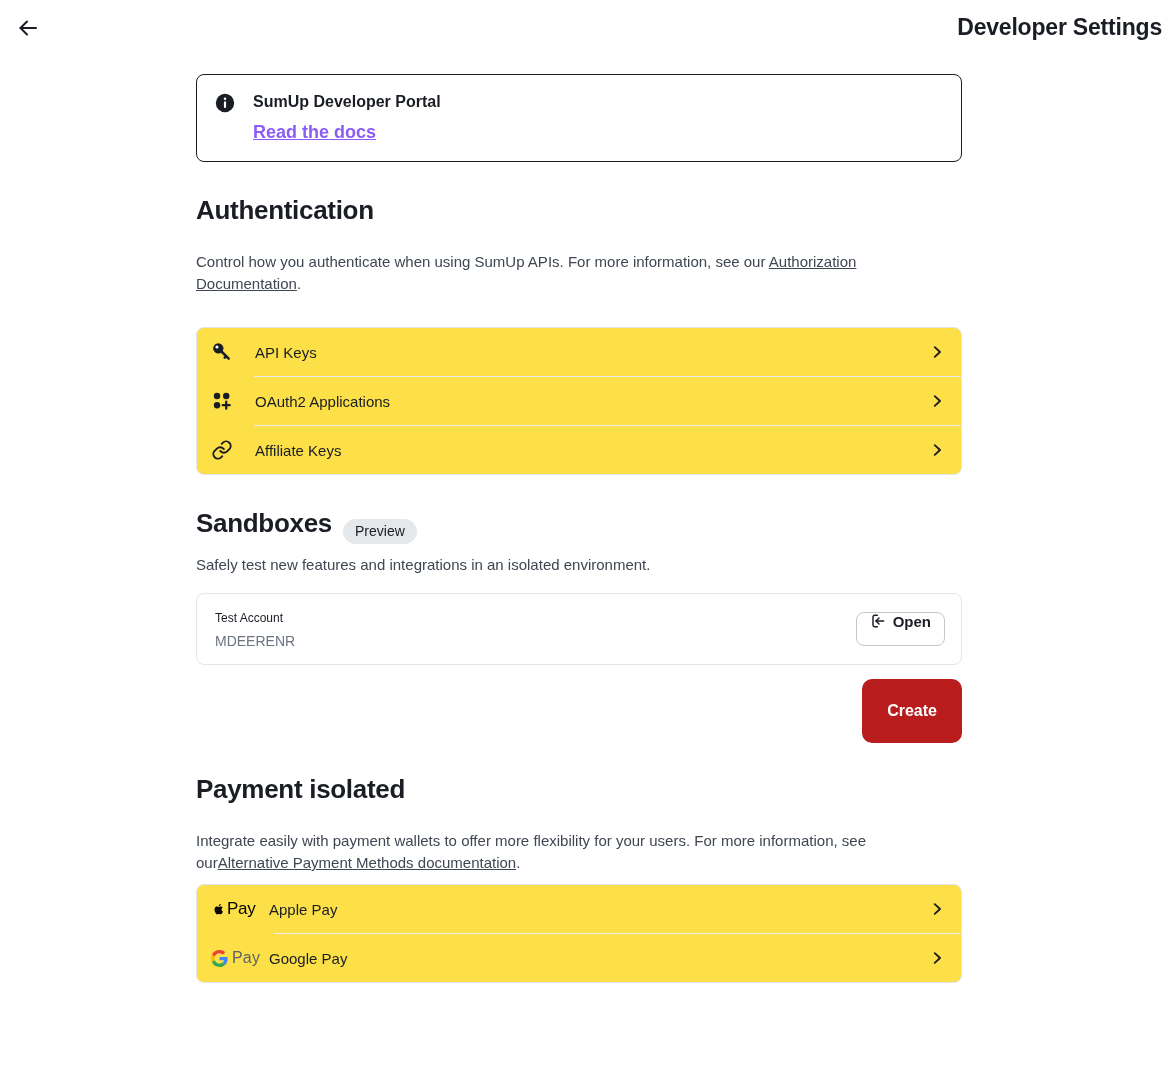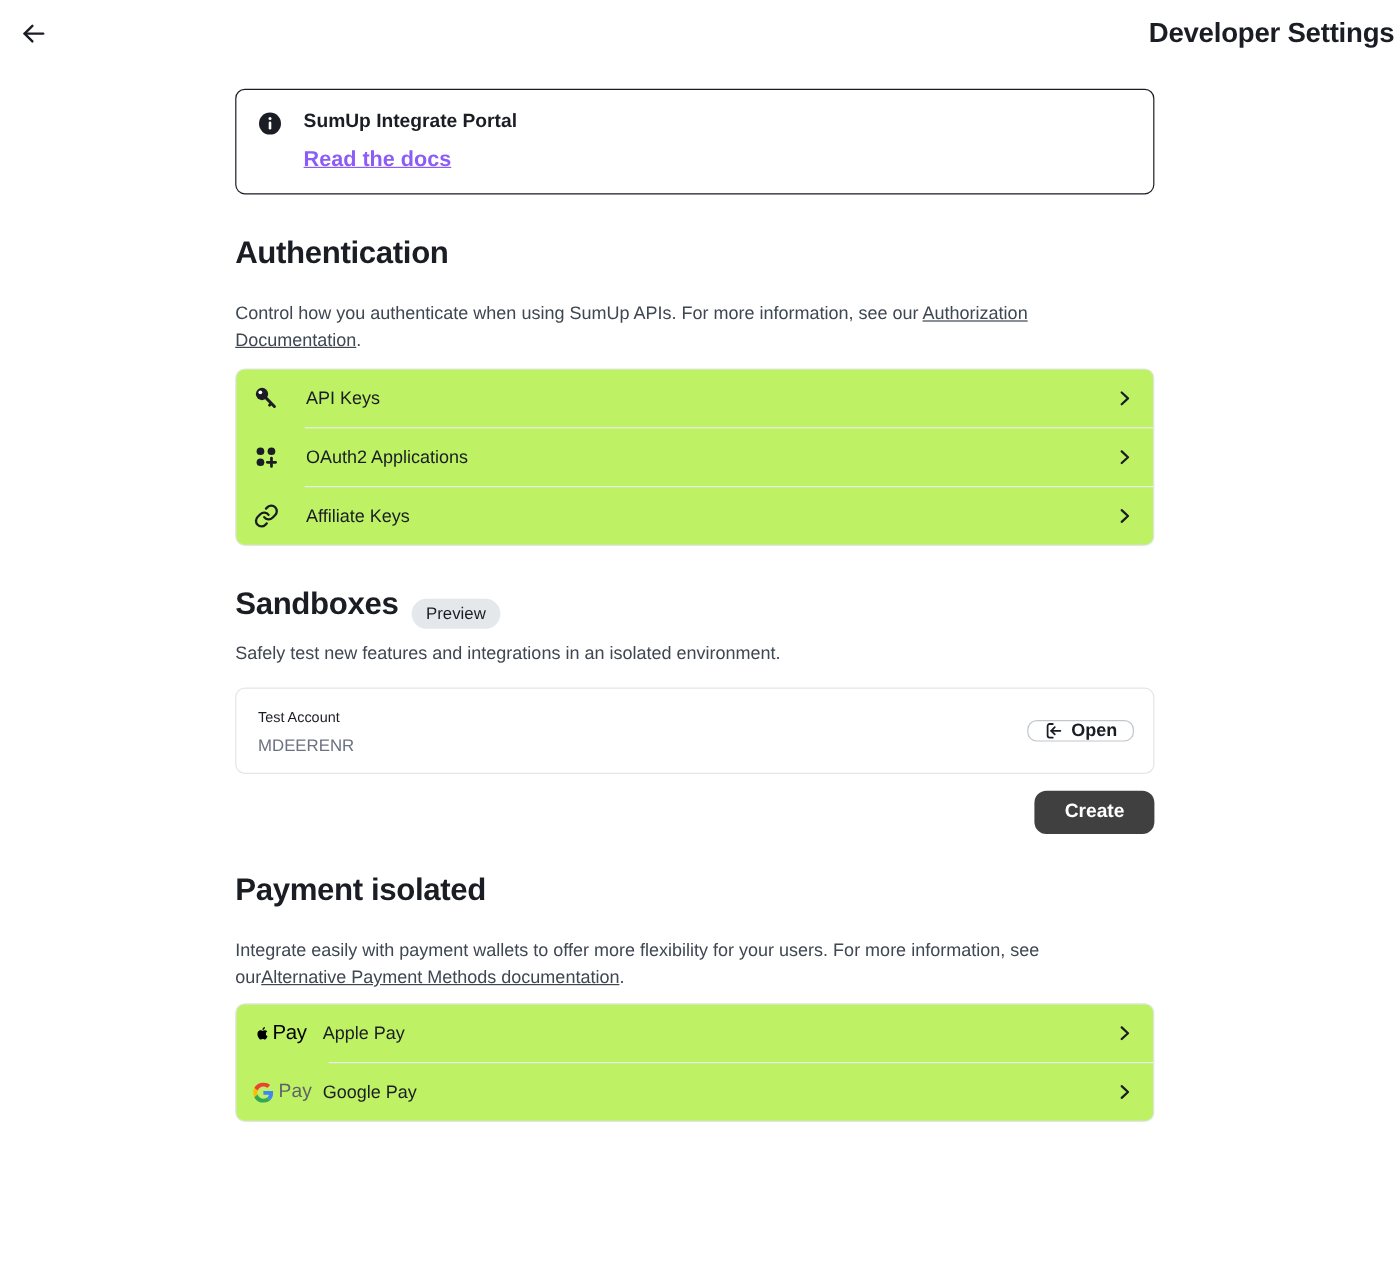--- a/index.html
+++ b/index.html
@@ -24,23 +24,23 @@
   .callout-title { font-size:16px; font-weight:700; line-height:22px; }
   .callout-body { font-size:15px; line-height:22px; color:#3f4752; margin-top:1px; max-width:600px; }
   .callout-link { display:inline-block; margin-top:9px; font-size:18px; font-weight:700; color:#8b5cf6; text-decoration:underline; cursor:pointer; }
 
   h2.section { font-size:26px; font-weight:700; letter-spacing:-0.3px; line-height:30px; }
   .section-head { display:flex; align-items:center; gap:11px; }
   .para { font-size:15px; line-height:22px; color:#3f4752; }
   .para a { color:#3f4752; text-decoration:underline; cursor:pointer; }
 
   .auth-head { margin-bottom:26px; }
-  .auth-para { margin-bottom:12px; }
-
-  .card { border:1px solid #e2e5e9; border-radius:8px; background:#bef264; }
+  .auth-para { margin-bottom:32px; }
+
+  .card { border:1px solid #e2e5e9; border-radius:8px; background:#fde047; }
   .row { height:48px; display:flex; align-items:center; padding:0 14px 0 14px; cursor:pointer; }
   .row .lead-ic { width:44px; display:flex; align-items:center; }
   .row .lead-ic svg { width:22px; height:22px; }
   .row-label { flex:1; font-size:15px; color:#1a1d24; }
   .chev { width:20px; height:20px; display:flex; align-items:center; justify-content:center; }
   .divider { border-top:1px solid #e9ebee; }
   .divider.inset-57 { margin-left:57px; }
   .divider.inset-77 { margin-left:77px; }
 
   .sandbox-head { margin-top:33px; margin-bottom:16px;align-items:flex-end; }
@@ -50,30 +50,30 @@
   }
   .sandbox-para { margin-bottom:17px; }
 
   .account-card {
     border:1px solid #e2e5e9; border-radius:8px; padding:15px 16px 15px 18px;
     display:flex; align-items:center; justify-content:space-between; height:72px;
   }
   .account-name { font-size:12px; color:#1a1d24; line-height:22px; }
   .account-code { font-size:14px; color:#6b7280; line-height:20px; margin-top:2px; }
   .open-btn {
-    display:flex; align-items:flex-end; gap:7px; height:18px; padding:0 13px;
+    display:flex; align-items:flex-start; gap:7px; height:34px; padding:0 13px;
     background:#fff; border:1px solid #c2c7ce; border-radius:8px; cursor:pointer;
     font-family:inherit; font-size:15px; font-weight:700; color:#1a1d24;
   }
   .open-btn svg { width:16px; height:16px; }
 
   .create-wrap { display:flex; justify-content:flex-end; margin-top:14px; }
   .create-btn {
-    background:#404040; color:#fff; border:none; border-radius:10px; cursor:pointer;
-    height:36px; padding:0 25px; font-family:inherit; font-size:16px; font-weight:700;
+    background:#b91c1c; color:#fff; border:none; border-radius:10px; cursor:pointer;
+    height:64px; padding:0 25px; font-family:inherit; font-size:16px; font-weight:700;
   }
 
   .wallet-head { margin-top:31px; margin-bottom:26px; }
   .wallet-para { margin-bottom:10px; }
 
   .wallet-logo { width:58px; display:flex; align-items:center; }
   .applepay-logo { display:flex; align-items:center; gap:1px; }
   .applepay-logo svg { width:15px; height:18px; }
   .applepay-logo .ap-word { font-size:17px; font-weight:500; letter-spacing:-0.3px; color:#000; }
   .gpay-logo { display:flex; align-items:center; gap:4px; }
@@ -99,21 +99,21 @@
 
   <div class="callout">
     <span class="info-ic">
       <svg viewBox="0 0 24 24" width="20" height="20">
           <circle cx="12" cy="12" r="11" fill="#1a1d24"></circle>
           <circle cx="12" cy="7" r="1.5" fill="#ffffff"></circle>
           <rect x="10.7" y="10" width="2.6" height="8" rx="1.3" fill="#ffffff"></rect>
         </svg>
     </span>
     <div>
-      <div class="callout-title">SumUp Integrate Portal</div>
+      <div class="callout-title">SumUp Developer Portal</div>
       <a class="callout-link">Read the docs</a>
     </div>
   </div>
 
   <h2 class="section auth-head">Authentication</h2>
   <p class="para auth-para"><span>Control how you authenticate when using SumUp APIs. For more information, see our </span><a>Authorization Documentation</a><span>.</span></p>
 
   <div class="card">
     <div class="row">
       <span class="lead-ic">

